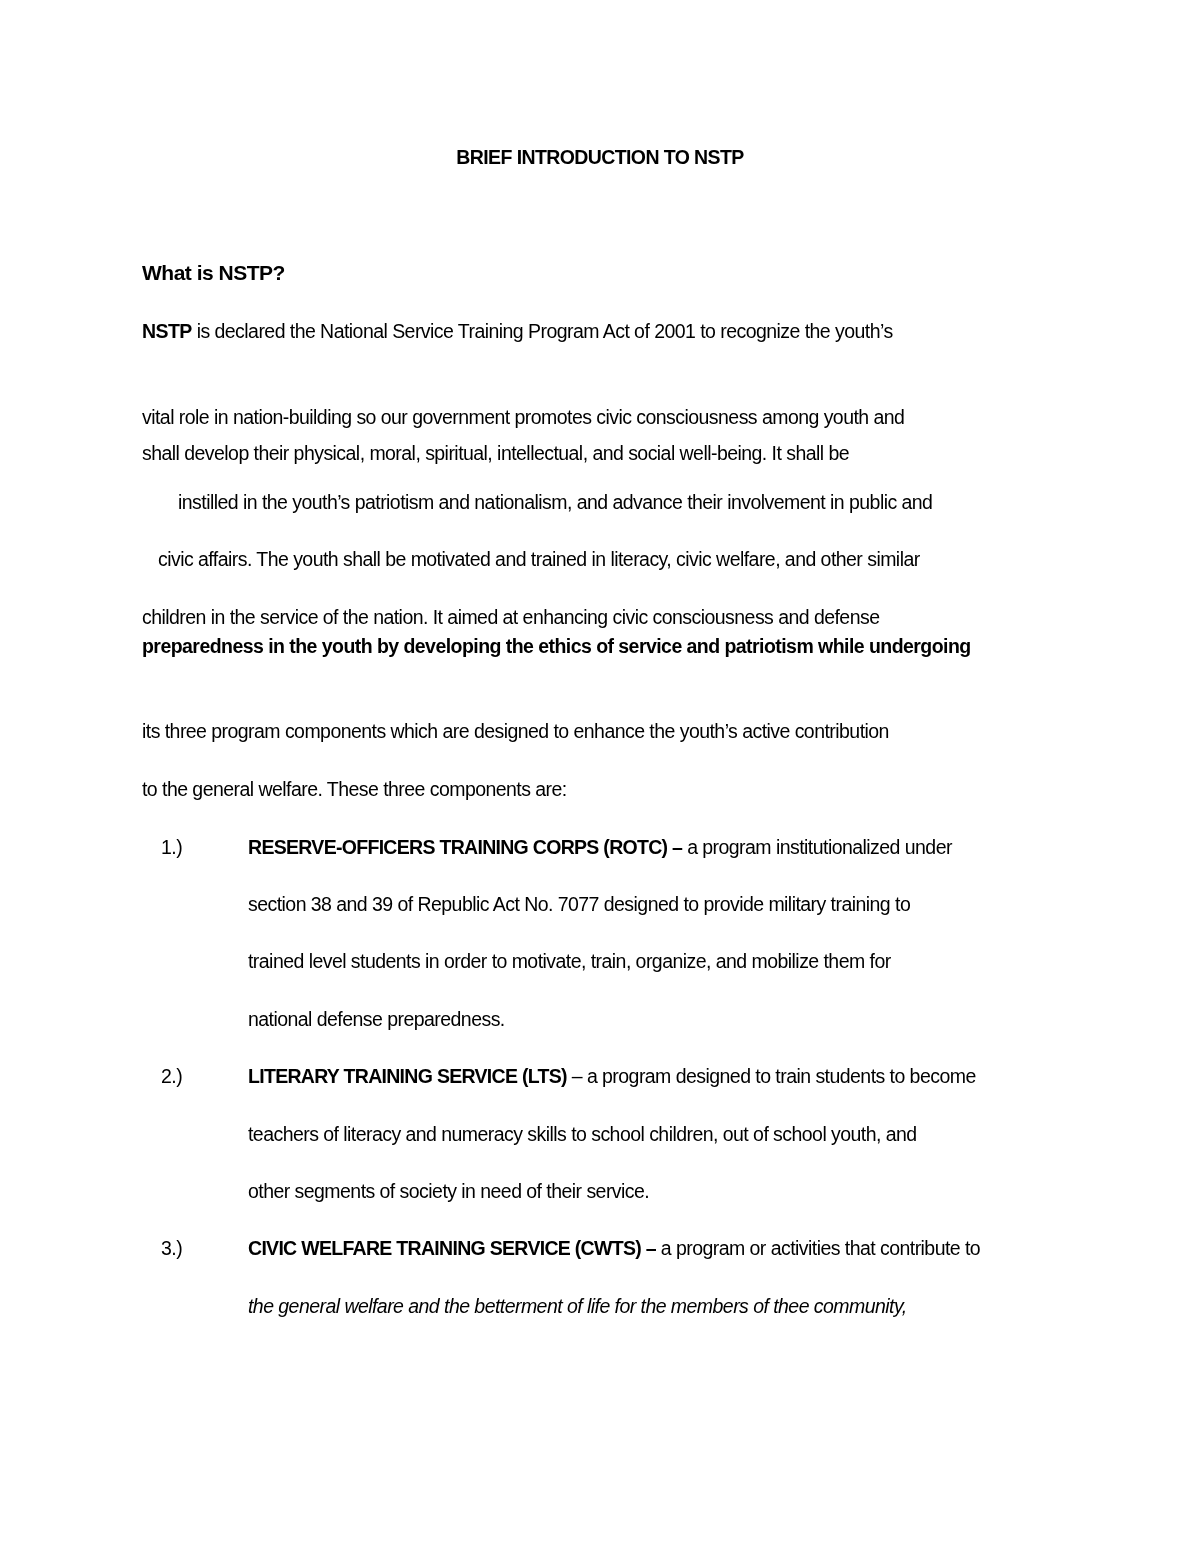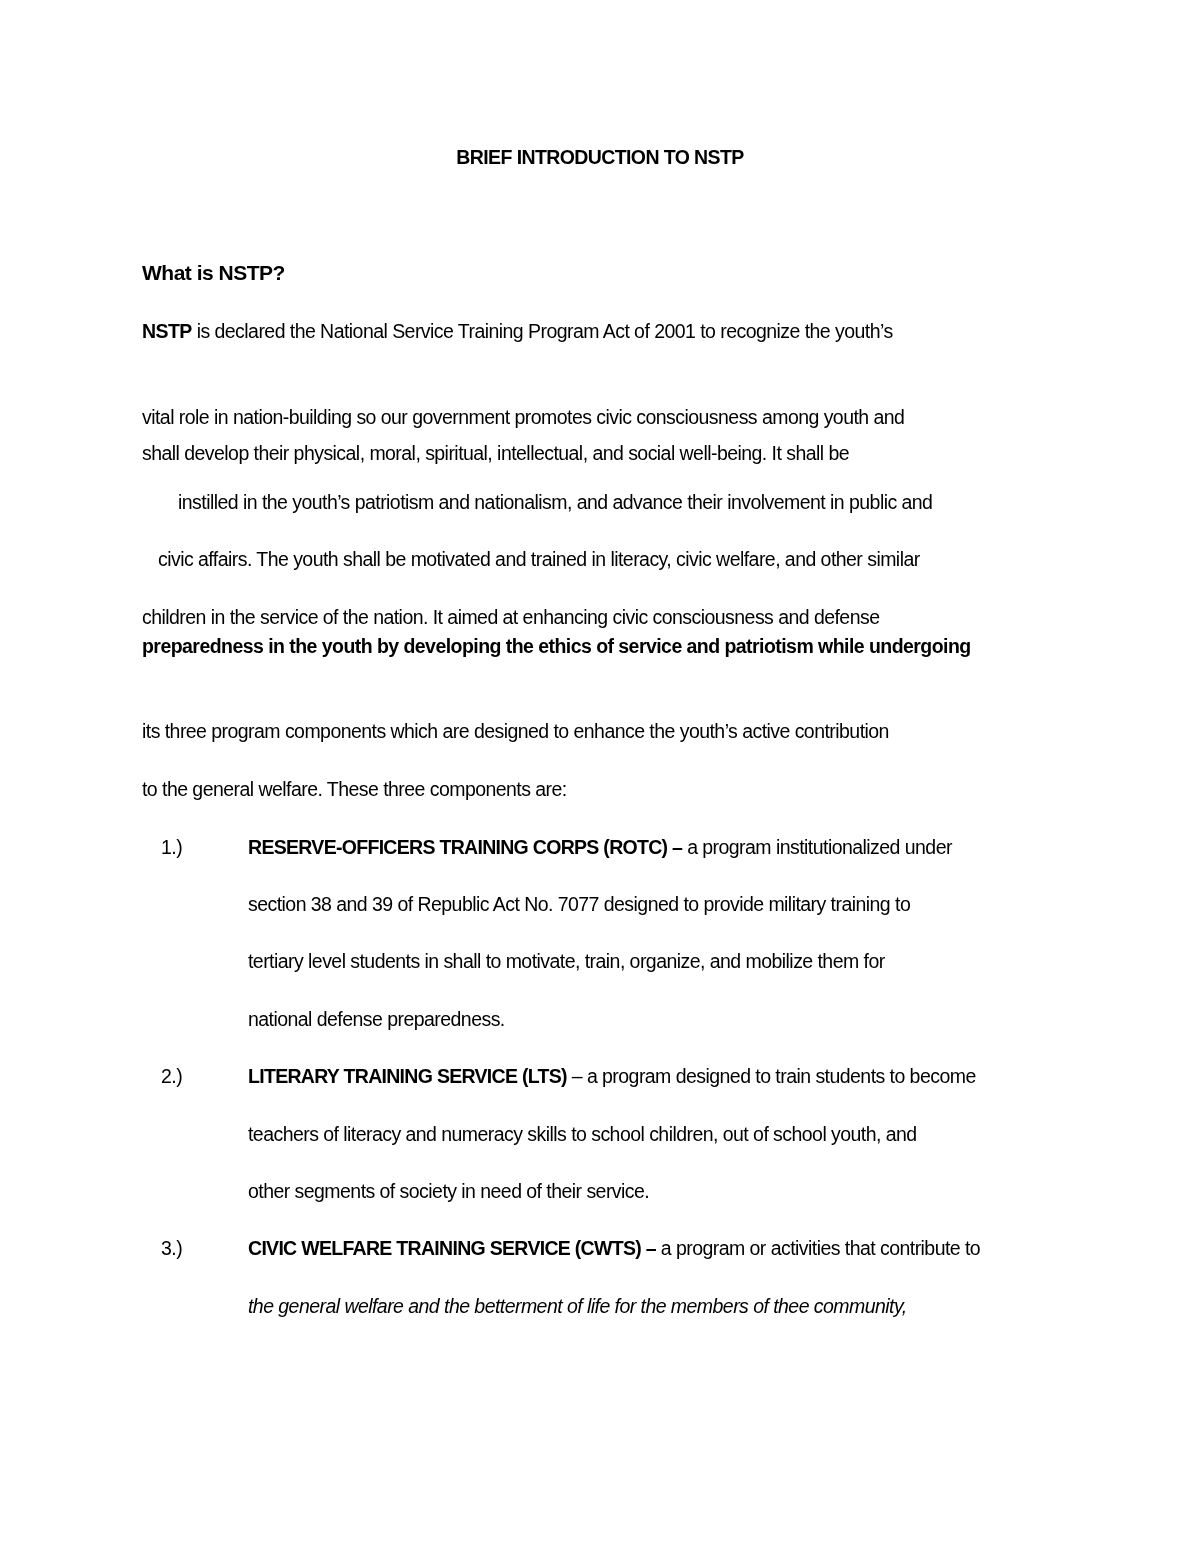--- a/index.html
+++ b/index.html
@@ -88,21 +88,21 @@
     <div class="line" style="top:603px;">children in the service of the nation. It aimed at enhancing civic consciousness and defense</div>
     <div class="line" style="top:632px;font-weight:bold;">preparedness in the youth by developing the ethics of service and patriotism while undergoing</div>
     <div class="line" style="top:717px;">its three program components which are designed to enhance the youth’s active contribution</div>
     <div class="line" style="top:775px;">to the general welfare. These three components are:</div>
   </div>
 
   <div>
     <div class="list-num" style="top:833px;">1.)</div>
     <div class="list-line" style="top:833px;"><span class="term">RESERVE-OFFICERS TRAINING CORPS (ROTC) –</span><span> a program institutionalized under</span></div>
     <div class="list-line" style="top:890px;">section 38 and 39 of Republic Act No. 7077 designed to provide military training to</div>
-    <div class="list-line" style="top:947px;">tertiary level students in shall to motivate, train, organize, and mobilize them for</div>
+    <div class="list-line" style="top:947px;">trained level students in order to motivate, train, organize, and mobilize them for</div>
     <div class="list-line" style="top:1005px;">national defense preparedness.</div>
   </div>
 
   <div>
     <div class="list-num" style="top:1062px;">2.)</div>
     <div class="list-line" style="top:1062px;"><span class="term">LITERARY TRAINING SERVICE (LTS)</span><span> – a program designed to train students to become</span></div>
     <div class="list-line" style="top:1120px;">teachers of literacy and numeracy skills to school children, out of school youth, and</div>
     <div class="list-line" style="top:1177px;">other segments of society in need of their service.</div>
   </div>
 

